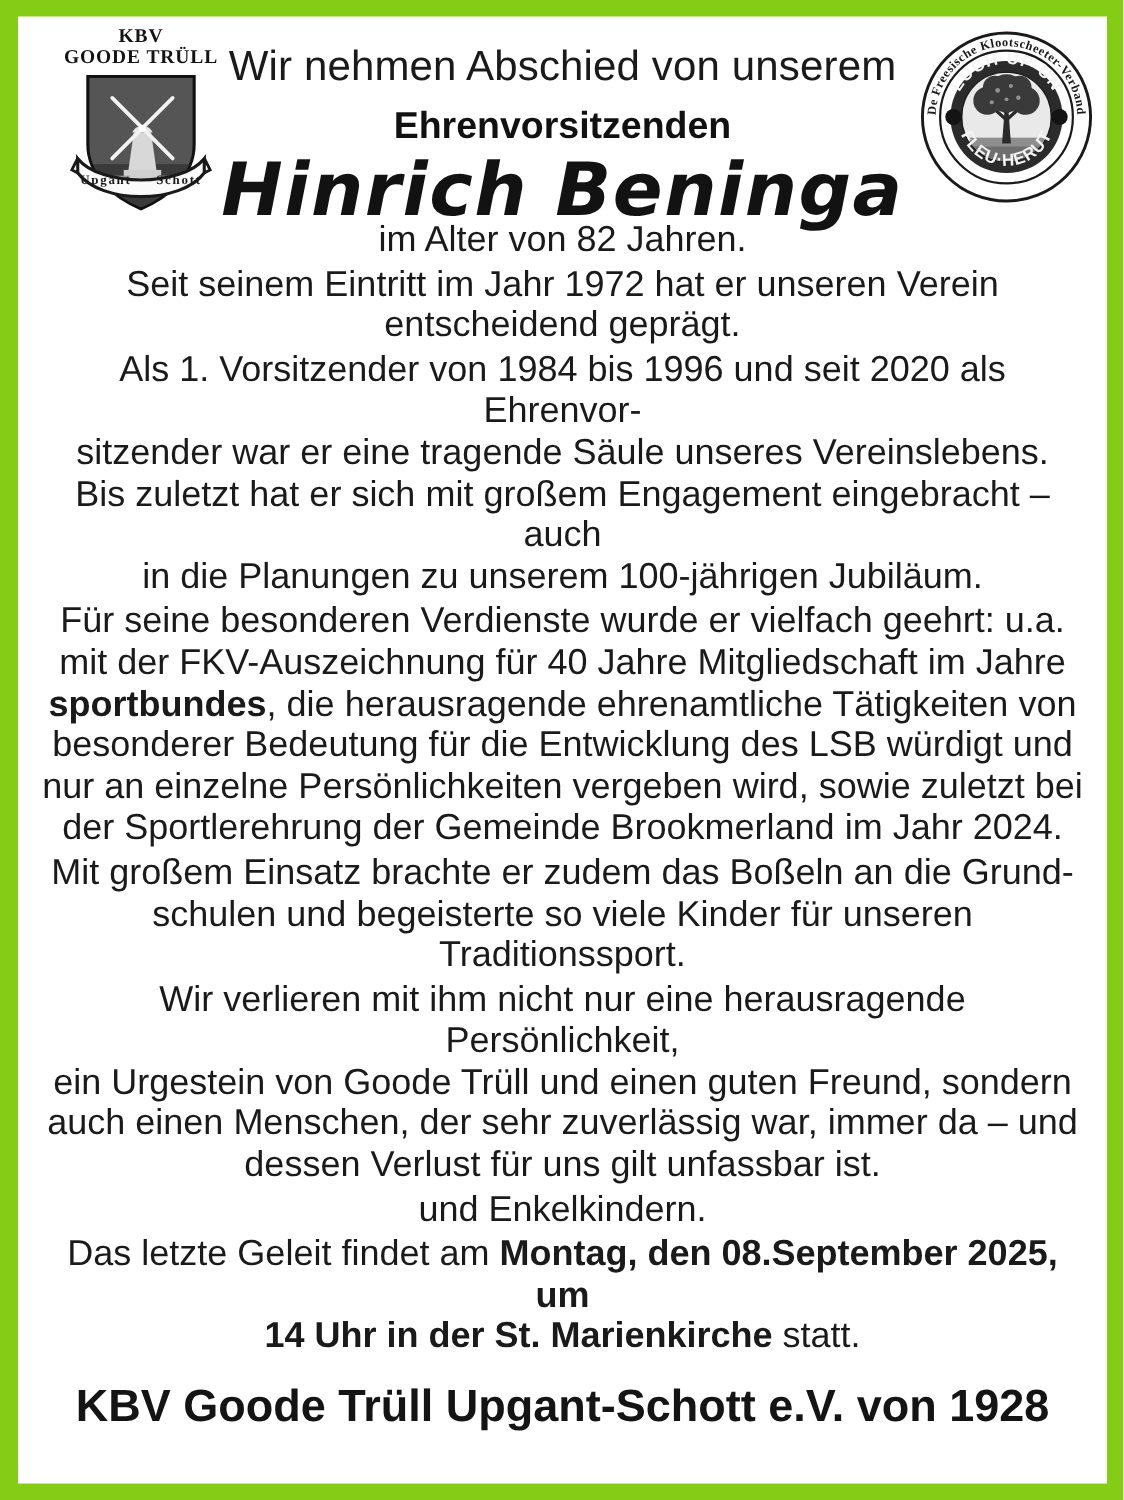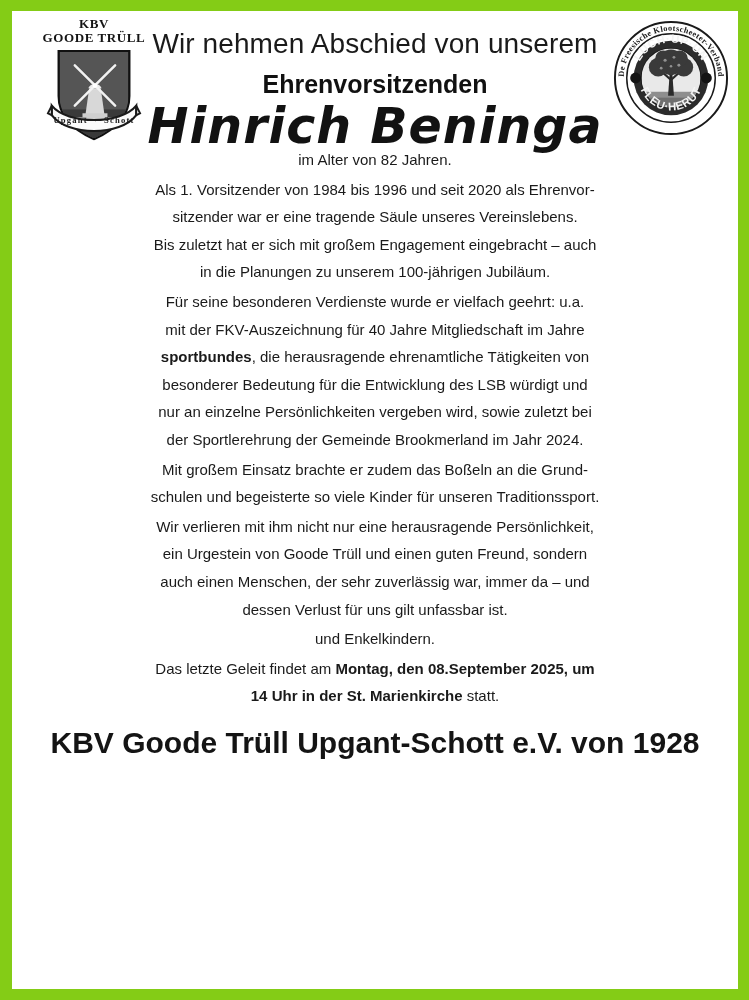--- a/index.html
+++ b/index.html
@@ -100,21 +100,21 @@
     white-space: nowrap;
   }
 
   
   .body-text {
     padding: 0 16px;
     text-align: center;
     color: #1a1a1a;
   }
   .para {
-    font-size: 15px;
+    font-size: 24px;
     line-height: 27.6px;
     margin: 0 0 2px 0;
   }
   .para b, .para strong { font-weight: bold; }
   .brk { display: block; }
 
   .footer-org {
     text-align: center;
     font-size: 30px;
     font-weight: bold;
@@ -245,20 +245,24 @@
         <div class="line-farewell">Wir nehmen Abschied von unserem</div>
         <div class="line-role">Ehrenvorsitzenden</div>
         <div class="line-name">Hinrich Beninga</div>
       </div>
     </div>
 
     <div class="body-text">
 
       <p class="para">im Alter von 82 Jahren.</p>
 
+      <p class="para">
+        <span class="brk">Seit seinem Eintritt im Jahr 1972 hat er unseren Verein</span>
+        <span class="brk">entscheidend geprägt.</span>
+      </p>
 
       <p class="para">
         <span class="brk">Als 1. Vorsitzender von 1984 bis 1996 und seit 2020 als Ehrenvor-</span>
         <span class="brk">sitzender war er eine tragende Säule unseres Vereinslebens.</span>
         <span class="brk">Bis zuletzt hat er sich mit großem Engagement eingebracht – auch</span>
         <span class="brk">in die Planungen zu unserem 100-jährigen Jubiläum.</span>
       </p>
 
       <p class="para">
         <span class="brk">Für seine besonderen Verdienste wurde er vielfach geehrt: u.a.</span>

